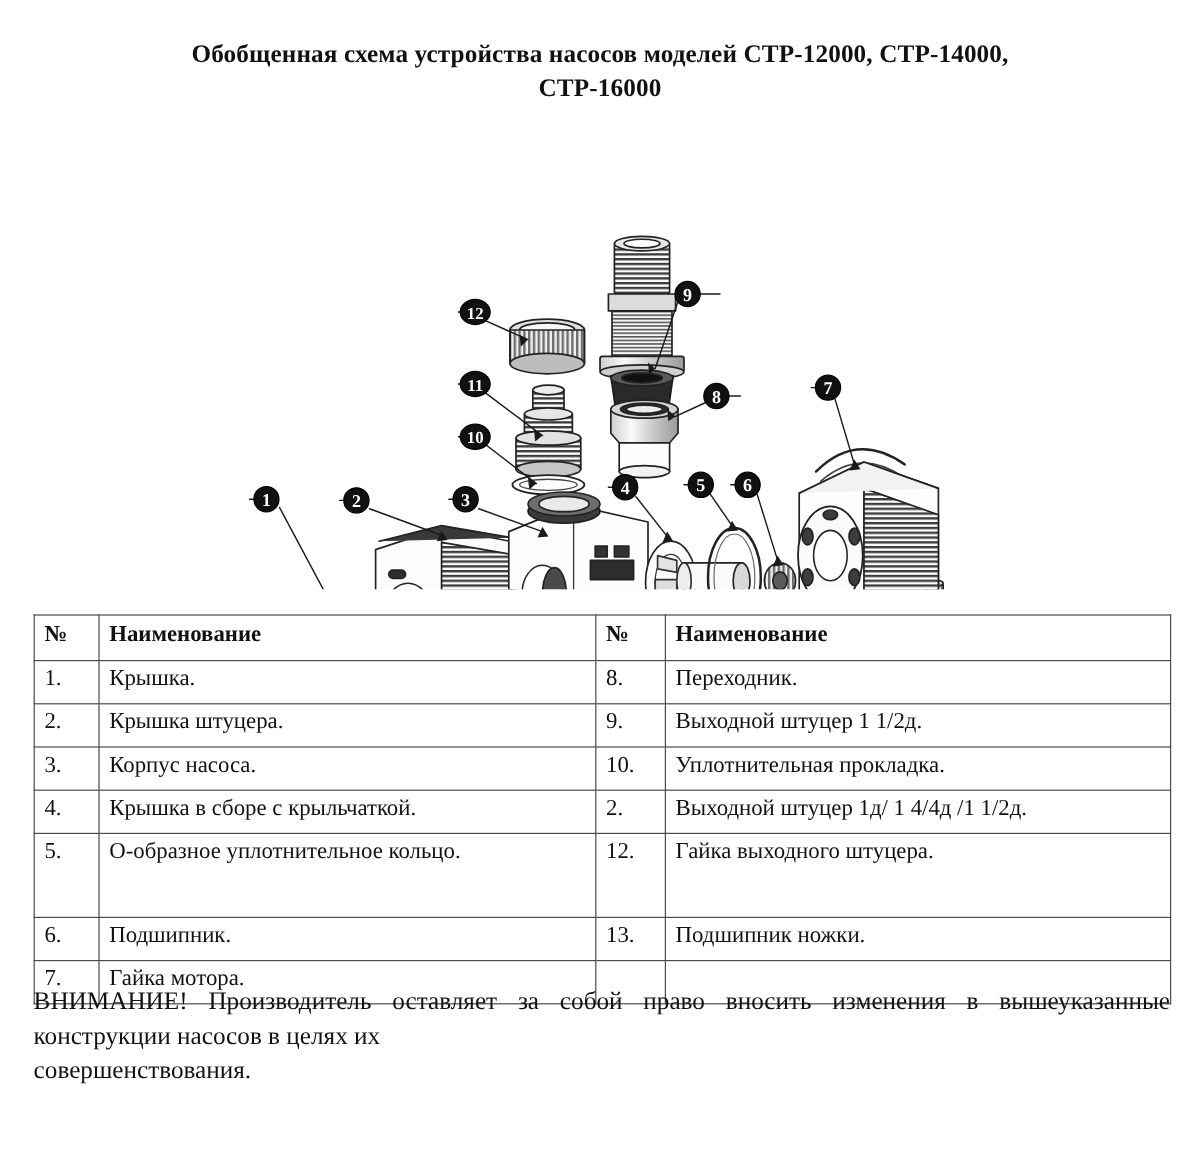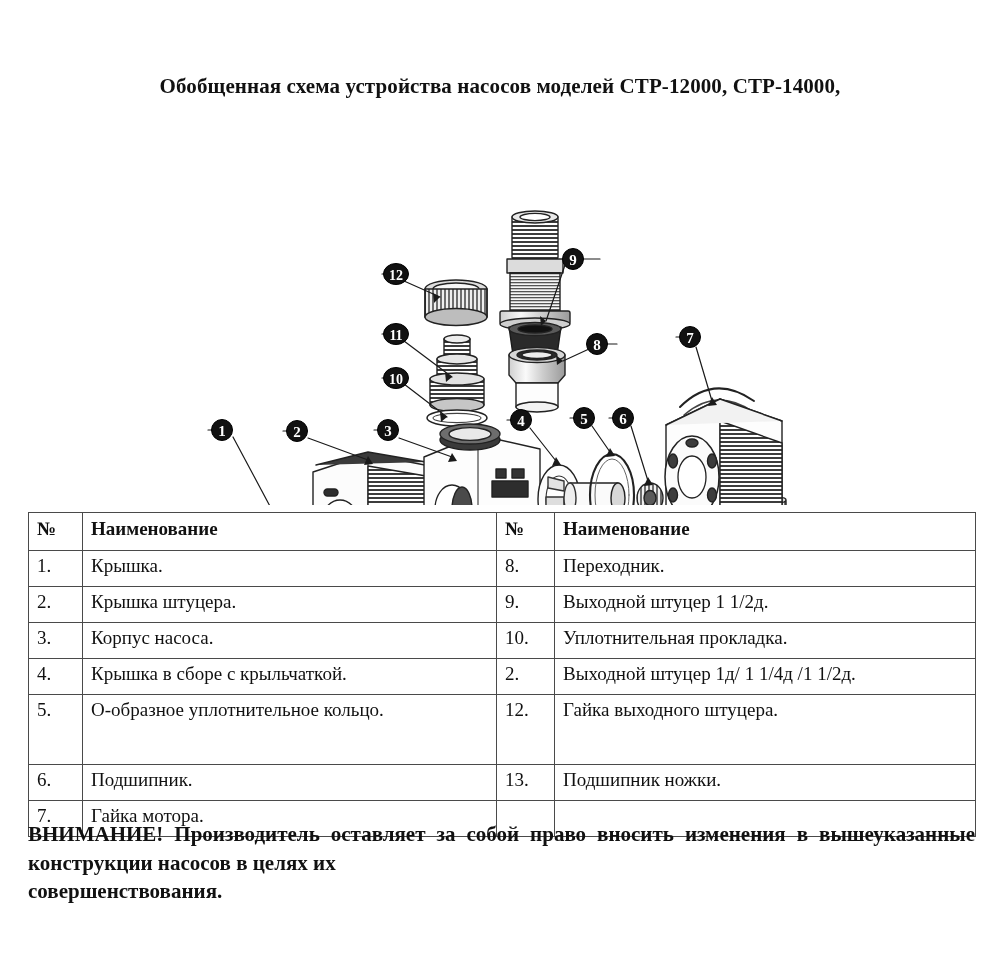--- a/index.html
+++ b/index.html
@@ -13,21 +13,20 @@
     font-family: "Liberation Serif", "DejaVu Serif", serif;
     color: #111111;
     position: relative;
     overflow: hidden;
   }
 
   
   .title-block {
     padding: 32px 60px 0 60px;
     text-align: center;
-    margin-top: 41px;
   }
   .title-line {
     font-size: 21px;
     font-weight: bold;
     line-height: 1.32;
     letter-spacing: 0.1px;
   }
 
   
   .diagram-wrap {
@@ -81,34 +80,35 @@
   tr.tall-row td { height: 62px; }
   tr.empty-row td { height: 28px; }
 
   
   .warning {
     position: absolute;
     left: 28px;
     top: 820px;
     width: 947px;
     font-size: 21px;
-    font-weight: bold;
+    font-weight: normal;
     line-height: 1.36;
     text-align: justify;
     text-justify: inter-word;
   }
   .warning .lastline { text-align: left; }
 
   
 </style>
 </head>
 <body>
 
 <div class="title-block">
   <div class="title-line">Обобщенная схема устройства насосов моделей СТР-12000, СТР-14000,</div>
+  <div class="title-line">СТР-16000</div>
 </div>
 
 <div class="diagram-wrap">
   <svg class="diagram-svg" width="1000" height="400" viewBox="0 0 1000 400">
     <defs>
       <linearGradient id="gMetal" x1="0" y1="0" x2="1" y2="0">
         <stop offset="0%" stop-color="#b9b9b9"></stop>
         <stop offset="22%" stop-color="#f2f2f2"></stop>
         <stop offset="50%" stop-color="#d4d4d4"></stop>
         <stop offset="78%" stop-color="#8f8f8f"></stop>
@@ -432,21 +432,21 @@
       <tr>
         <td class="num-cell">3.</td>
         <td>Корпус насоса.</td>
         <td class="num-cell">10.</td>
         <td>Уплотнительная прокладка.</td>
       </tr>
       <tr>
         <td class="num-cell">4.</td>
         <td>Крышка в сборе с крыльчаткой.</td>
         <td class="num-cell">2.</td>
-        <td>Выходной штуцер 1д/ 1 1/4д /1 1/2д.</td>
+        <td>Выходной штуцер 1д/ 1 4/4д /1 1/2д.</td>
       </tr>
       <tr class="tall-row">
         <td class="num-cell">5.</td>
         <td>О-образное уплотнительное кольцо.</td>
         <td class="num-cell">12.</td>
         <td>Гайка выходного штуцера.</td>
       </tr>
       <tr>
         <td class="num-cell">6.</td>
         <td>Подшипник.</td>

